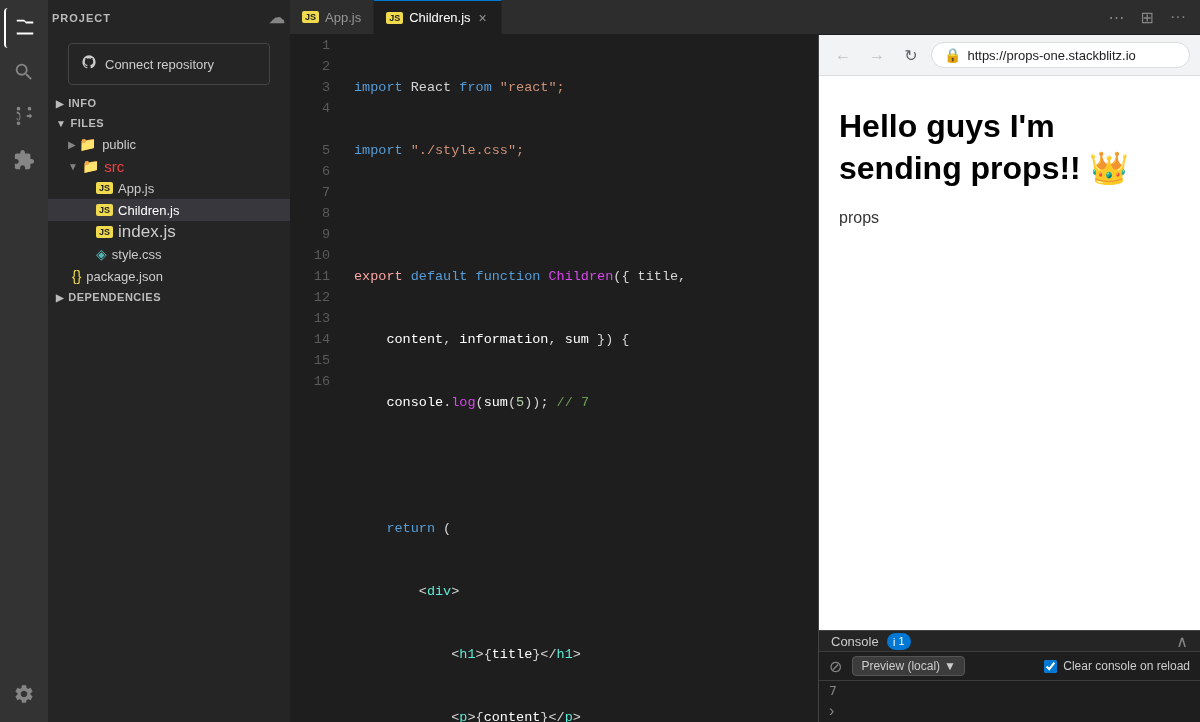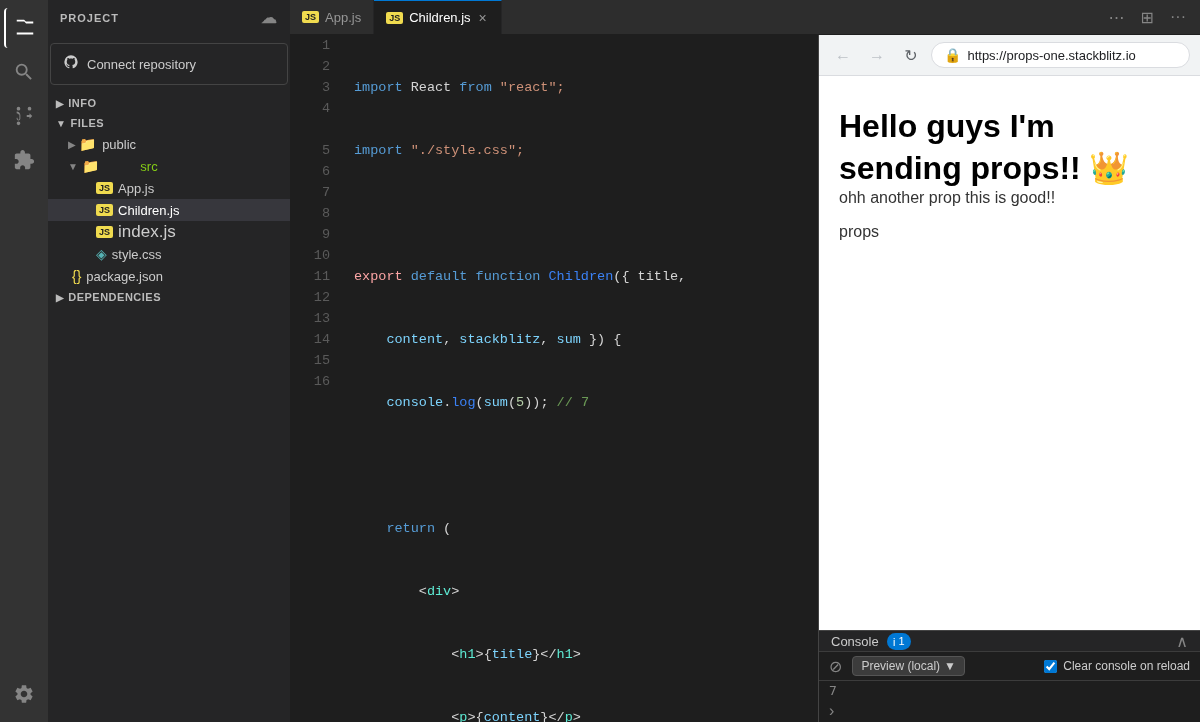--- a/index.html
+++ b/index.html
@@ -33,41 +33,41 @@
     
     .sidebar {
       width: 242px;
       background: #252526;
       display: flex;
       flex-direction: column;
       flex-shrink: 0;
       overflow: hidden;
     }
     .sidebar-header {
-      padding: 8px 12px;
+      padding: 8px 4px;
       color: #bbbbbb;
       font-size: 11px;
       font-weight: 700;
       letter-spacing: 1px;
       text-transform: uppercase;
       display: flex;
       align-items: center;
       justify-content: space-between;
       text-align: center;
     }
     .connect-repo {
       display: flex;
       align-items: center;
       gap: 8px;
       padding: 10px 12px;
       color: #cccccc;
       font-size: 13px;
       cursor: pointer;
       border: 1px solid #444;
-      margin: 8px 2px;
+      margin: 8px 20px;
       border-radius: 4px;
       background: transparent;
     }
     .connect-repo .github-icon { font-size: 16px; }
 
     .section-header {
       display: flex;
       align-items: center;
       padding: 4px 8px;
       color: #bbbbbb;
@@ -179,26 +179,26 @@
     }
     .code-line {
       height: 21px;
       display: flex;
       align-items: center;
     }
 
     
     .kw { color: #569cd6; }
     .kw2 { color: #fca5a5; }
-    .fn { color: #3b82f6; }
+    .fn { color: #d946ef; }
     .str { color: #ce9178; }
     .comment { color: #6a9955; }
     .tag { color: #5eead4; }
     .punct { color: #d4d4d4; }
-    .var { color: #7dd3fc; }
+    .var { color: #ffffff; }
     .num { color: #b5cea8; }
 
     
     .preview-pane {
       width: 382px;
       background: #ffffff;
       display: flex;
       flex-direction: column;
       flex-shrink: 0;
       border-left: 1px solid #444;
@@ -253,20 +253,21 @@
     .preview-content {
       flex: 1;
       padding: 30px 20px 20px 20px;
       overflow-y: auto;
       background: #ffffff;
     }
     .preview-h1 {
       font-size: 32px;
       font-weight: bold;
       color: #000000;
+      margin-bottom: 20px;
       line-height: 1.3;
     }
     .preview-p {
       font-size: 16px;
       color: #333;
       margin-bottom: 16px;
     }
 
     
     .console-pane {
@@ -425,21 +426,21 @@
 
   <div class="tree-item" style="padding-left:20px;">
     <span style="margin-right:4px;font-size:10px;color:#858585;">▶</span>
     <span style="margin-right:5px;font-size:14px;">📁</span>
     <span style="color:#cccccc;font-size:13px;">public</span>
   </div>
 
   <div class="tree-item" style="padding-left:20px;">
     <span style="margin-right:4px;font-size:10px;color:#858585;">▼</span>
     <span style="margin-right:5px;font-size:14px;">📁</span>
-    <span style="color:#84cc16;font-size:13px;margin-left:36px;">src</span>
+    <span style="color:#ef4444;font-size:15px;">src</span>
   </div>
 
   <div class="tree-item" style="padding-left:48px;">
     <span style="margin-right:5px;background:#f0db4f;color:#1e1e1e;font-size:9px;font-weight:bold;padding:1px 3px;border-radius:2px;">JS</span>
     <span style="color:#cccccc;font-size:13px;">App.js</span>
   </div>
 
   <div class="tree-item selected" style="padding-left:48px;">
     <span style="margin-right:5px;background:#f0db4f;color:#1e1e1e;font-size:9px;font-weight:bold;padding:1px 3px;border-radius:2px;">JS</span>
     <span style="color:#ffffff;font-size:13px;">Children.js</span>
@@ -510,21 +511,21 @@
           <div class="line-number">13</div>
           <div class="line-number">14</div>
           <div class="line-number">15</div>
           <div class="line-number">16</div>
         </div>
         <div class="code-area">
           <div class="code-line"><span class="kw">import</span><span class="punct"> React </span><span class="kw">from</span><span class="str"> "react";</span></div>
           <div class="code-line"><span class="kw">import</span><span class="str"> "./style.css";</span></div>
           <div class="code-line"></div>
           <div class="code-line"><span class="kw2">export</span><span class="punct"> </span><span class="kw">default</span><span class="punct"> </span><span class="kw">function</span><span class="punct"> </span><span class="fn">Children</span><span class="punct">({ title,</span></div>
-          <div class="code-line"><span class="punct">    </span><span class="var">content</span><span class="punct">, </span><span class="var">stackblitz</span><span class="punct">, </span><span class="var">sum</span><span class="punct"> }) {</span></div>
+          <div class="code-line"><span class="punct">    </span><span class="var">content</span><span class="punct">, </span><span class="var">information</span><span class="punct">, </span><span class="var">sum</span><span class="punct"> }) {</span></div>
           <div class="code-line"><span class="punct">    </span><span class="var">console</span><span class="punct">.</span><span class="fn">log</span><span class="punct">(</span><span class="var">sum</span><span class="punct">(</span><span class="num">5</span><span class="punct">)); </span><span class="comment">// 7</span></div>
           <div class="code-line"></div>
           <div class="code-line"><span class="punct">    </span><span class="kw">return</span><span class="punct"> (</span></div>
           <div class="code-line"><span class="punct">        &lt;</span><span class="tag">div</span><span class="punct">&gt;</span></div>
           <div class="code-line"><span class="punct">            &lt;</span><span class="tag">h1</span><span class="punct">&gt;{</span><span class="var">title</span><span class="punct">}&lt;/</span><span class="tag">h1</span><span class="punct">&gt;</span></div>
           <div class="code-line"><span class="punct">            &lt;</span><span class="tag">p</span><span class="punct">&gt;{</span><span class="var">content</span><span class="punct">}&lt;/</span><span class="tag">p</span><span class="punct">&gt;</span></div>
           
           
           
           
@@ -541,21 +542,20 @@
         <div class="browser-nav-btn disabled">→</div>
         <div class="refresh-btn">↻</div>
         <div class="address-bar">
           <span class="lock-icon">🔒</span>
           <span class="address-text">https://props-one.stackblitz.io</span>
         </div>
       </div>
 
       <div class="preview-content">
         <div class="preview-h1">Hello guys I'm sending props!! 👑</div>
-        <div class="preview-p">ohh another prop this is good!!</div>
         <div class="preview-p">props</div>
       </div>
 
       <div class="console-pane">
         <div class="console-header">
           <span class="console-title">Console</span>
           <div class="console-badge">
             <span>ℹ</span>
             <span>1</span>
           </div>

